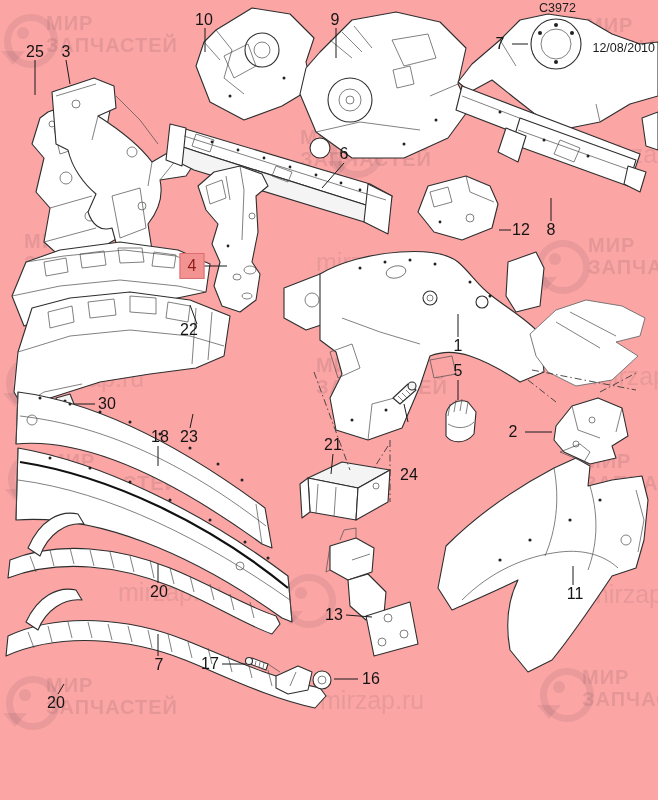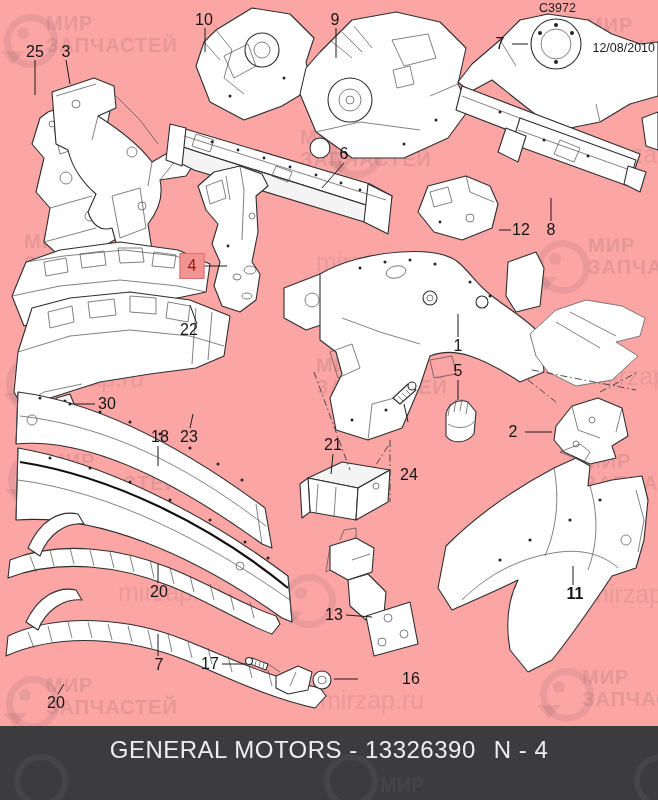--- a/index.html
+++ b/index.html
@@ -371,28 +371,21 @@
       <div class="callout" style="left: 458px; top: 346px;">1</div>
       <div class="callout" style="left: 458px; top: 371px;">5</div>
       <div class="callout" style="left: 107px; top: 404px;">30</div>
       <div class="callout" style="left: 409px; top: 431px; margin-top: 44px;">24</div>
       <div class="callout" style="left: 513px; top: 432px;">2</div>
       <div class="callout" style="left: 160px; top: 437px;">18</div>
       <div class="callout" style="left: 189px; top: 437px;">23</div>
       <div class="callout" style="left: 333px; top: 445px;">21</div>
       <div class="callout" style="left: 159px; top: 592px;">20</div>
       <div class="callout" style="left: 334px; top: 615px;">13</div>
-      <div class="callout" style="left: 575px; top: 594px; font-weight: bold;">11</div>
+      <div class="callout" style="left: 575px; top: 594px;">11</div>
       <div class="callout" style="left: 159px; top: 665px;">7</div>
       <div class="callout" style="left: 210px; top: 664px;">17</div>
-      <div class="callout" style="left: 371px; top: 679px; margin-left: 40px;">16</div>
+      <div class="callout" style="left: 371px; top: 679px;">16</div>
       <div class="callout" style="left: 56px; top: 703px;">20</div>
     </div>
 
-  <div class="footer">
-    <div class="f-ring" style="left:14px;"></div>
-    <div class="f-ring" style="left:324px;"></div>
-    <div class="f-ring" style="left:634px;"></div>
-    <div class="f-wm" style="left:380px;">МИР</div>
-    <div class="txt"><span>GENERAL MOTORS - 13326390</span><span class="pageref">N - 4</span></div>
-  </div>
 
 </div>
 
 </body></html>

